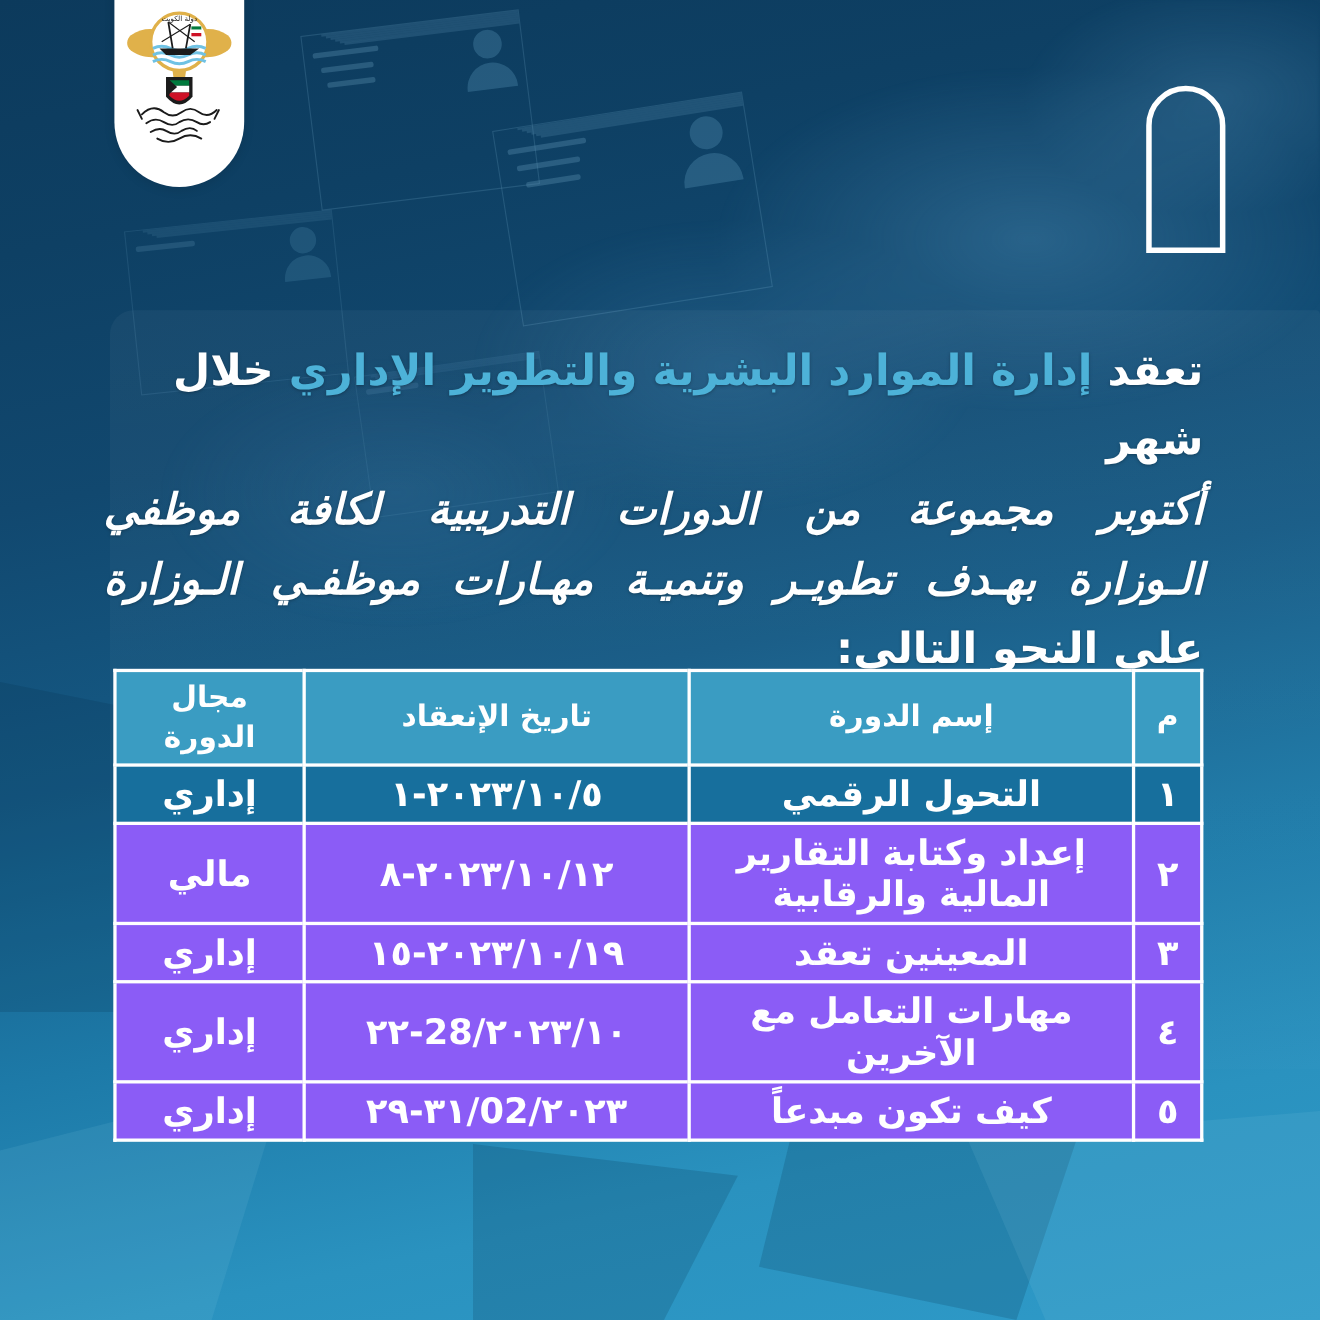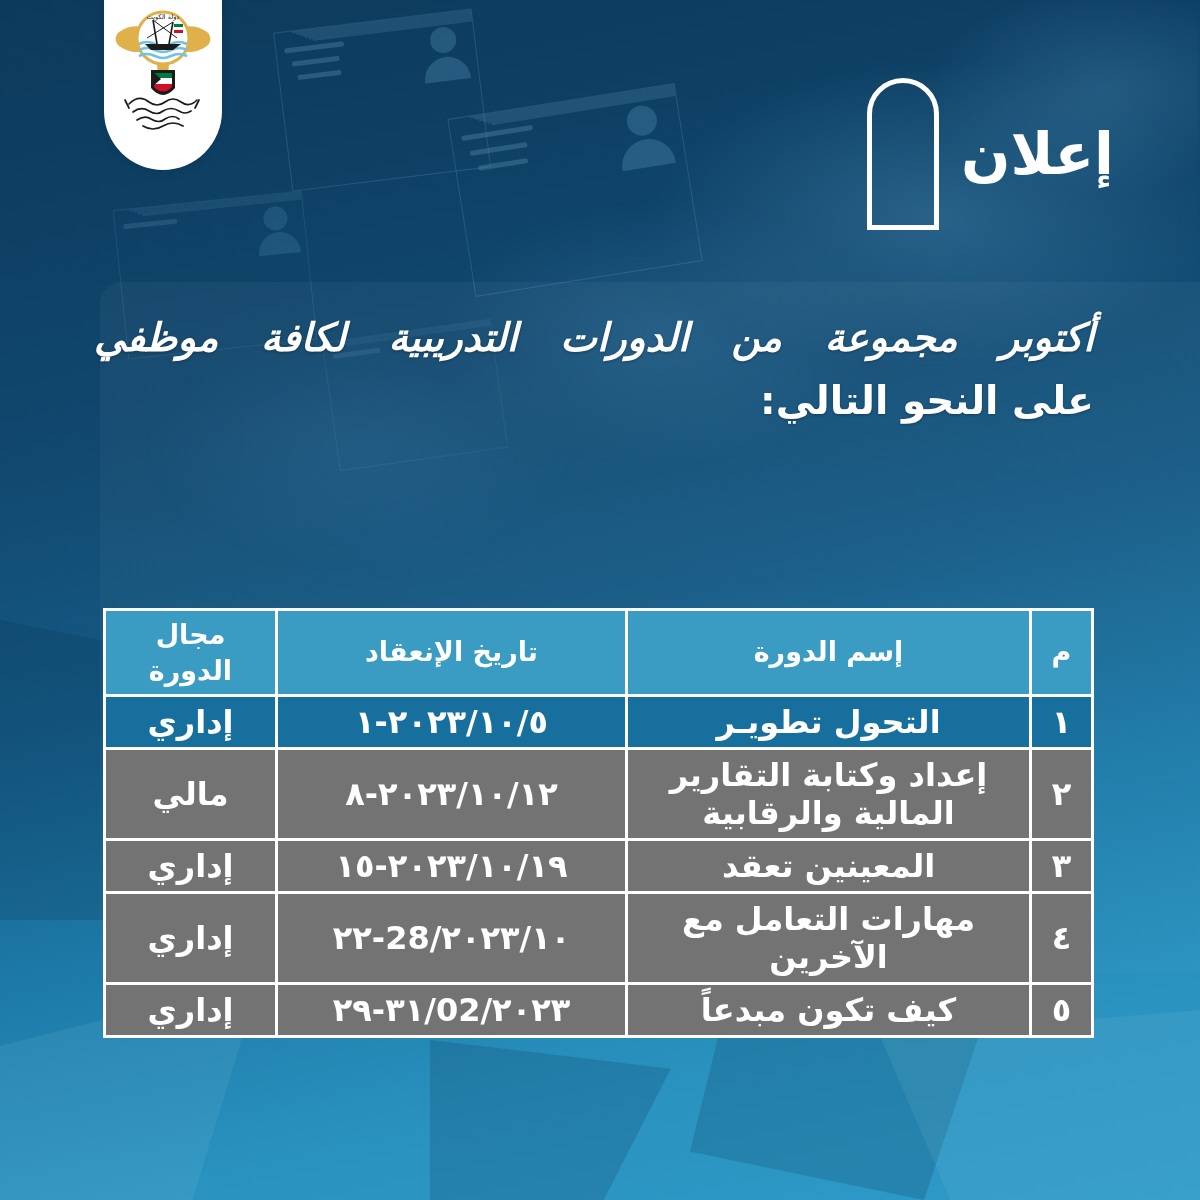--- a/index.html
+++ b/index.html
@@ -161,21 +161,21 @@
     height:86px;
     line-height:1.22;
   }
   table.courses thead th.two-line { line-height:1.32; }
 
   table.courses tbody td {
     height:52px;
     font-size:32px;
   }
   tr.row-dark td { background:#176f9d; }
-  tr.row-light td { background:#737373;text-align:center; }
+  tr.row-light td { background:#8b5cf6;text-align:center; }
 
   td.num  { font-size:26px; }
   td.date { font-size:24px; letter-spacing:.5px; }
 
   
   .footer { position:absolute; left:0; bottom:0; width:1200px; height:170px; }
 </style>
 </head>
 <body>
 
@@ -281,26 +281,29 @@
         <path d="M22 104 q8 -6 16 -1 q8 5 14 0 q8 -5 16 0 q6 4 12 0"></path>
         <path d="M26 112 q8 -5 14 -1 q8 5 14 0 q8 -5 14 0"></path>
         <path d="M14 92 l4 8"></path>
           <path d="M88 92 l-4 8"></path>
         <path d="M32 118 q10 6 20 0 q10 -6 20 0"></path>
       </g>
     </svg>
   </div>
 
   <div class="ann-wrap">
-    <div class="ann-text">إعلان</div>
     <div class="ann-arch"></div>
   </div>
 
   <div class="headline">
+    <span class="ln1">
+      <span>تعقد </span><span class="hl">إدارة الموارد البشرية والتطوير الإداري</span><span> خلال شهر</span>
+    </span>
     <span class="ln2">أكتوبر مجموعة من الدورات التدريبية لكافة موظفي</span>
+    <span class="ln3">الـوزارة بهـدف تطويـر وتنميـة مهـارات موظفـي الـوزارة</span>
     <span class="ln4">على النحو التالي:</span>
   </div>
 
   <div class="tbl-wrap">
     <table class="courses">
       <colgroup>
         <col class="c-num">
           <col class="c-name">
           <col class="c-date">
           <col class="c-field">
@@ -312,21 +315,21 @@
           <th>تاريخ الإنعقاد</th>
           <th class="two-line">
             <span>مجال</span><br>
             <span>الدورة</span>
           </th>
         </tr>
       </thead>
       <tbody>
           <tr class="row-dark">
             <td class="num">١</td>
-            <td class="name">التحول تطويـر</td>
+            <td class="name">التحول الرقمي</td>
             <td class="date">٢٠٢٣/١٠/٥-١</td>
             <td class="field">إداري</td>
           </tr>
           <tr class="row-light">
             <td class="num">٢</td>
             <td class="name">إعداد وكتابة التقارير المالية والرقابية</td>
             <td class="date">٢٠٢٣/١٠/١٢-٨</td>
             <td class="field">مالي</td>
           </tr>
           <tr class="row-light">

